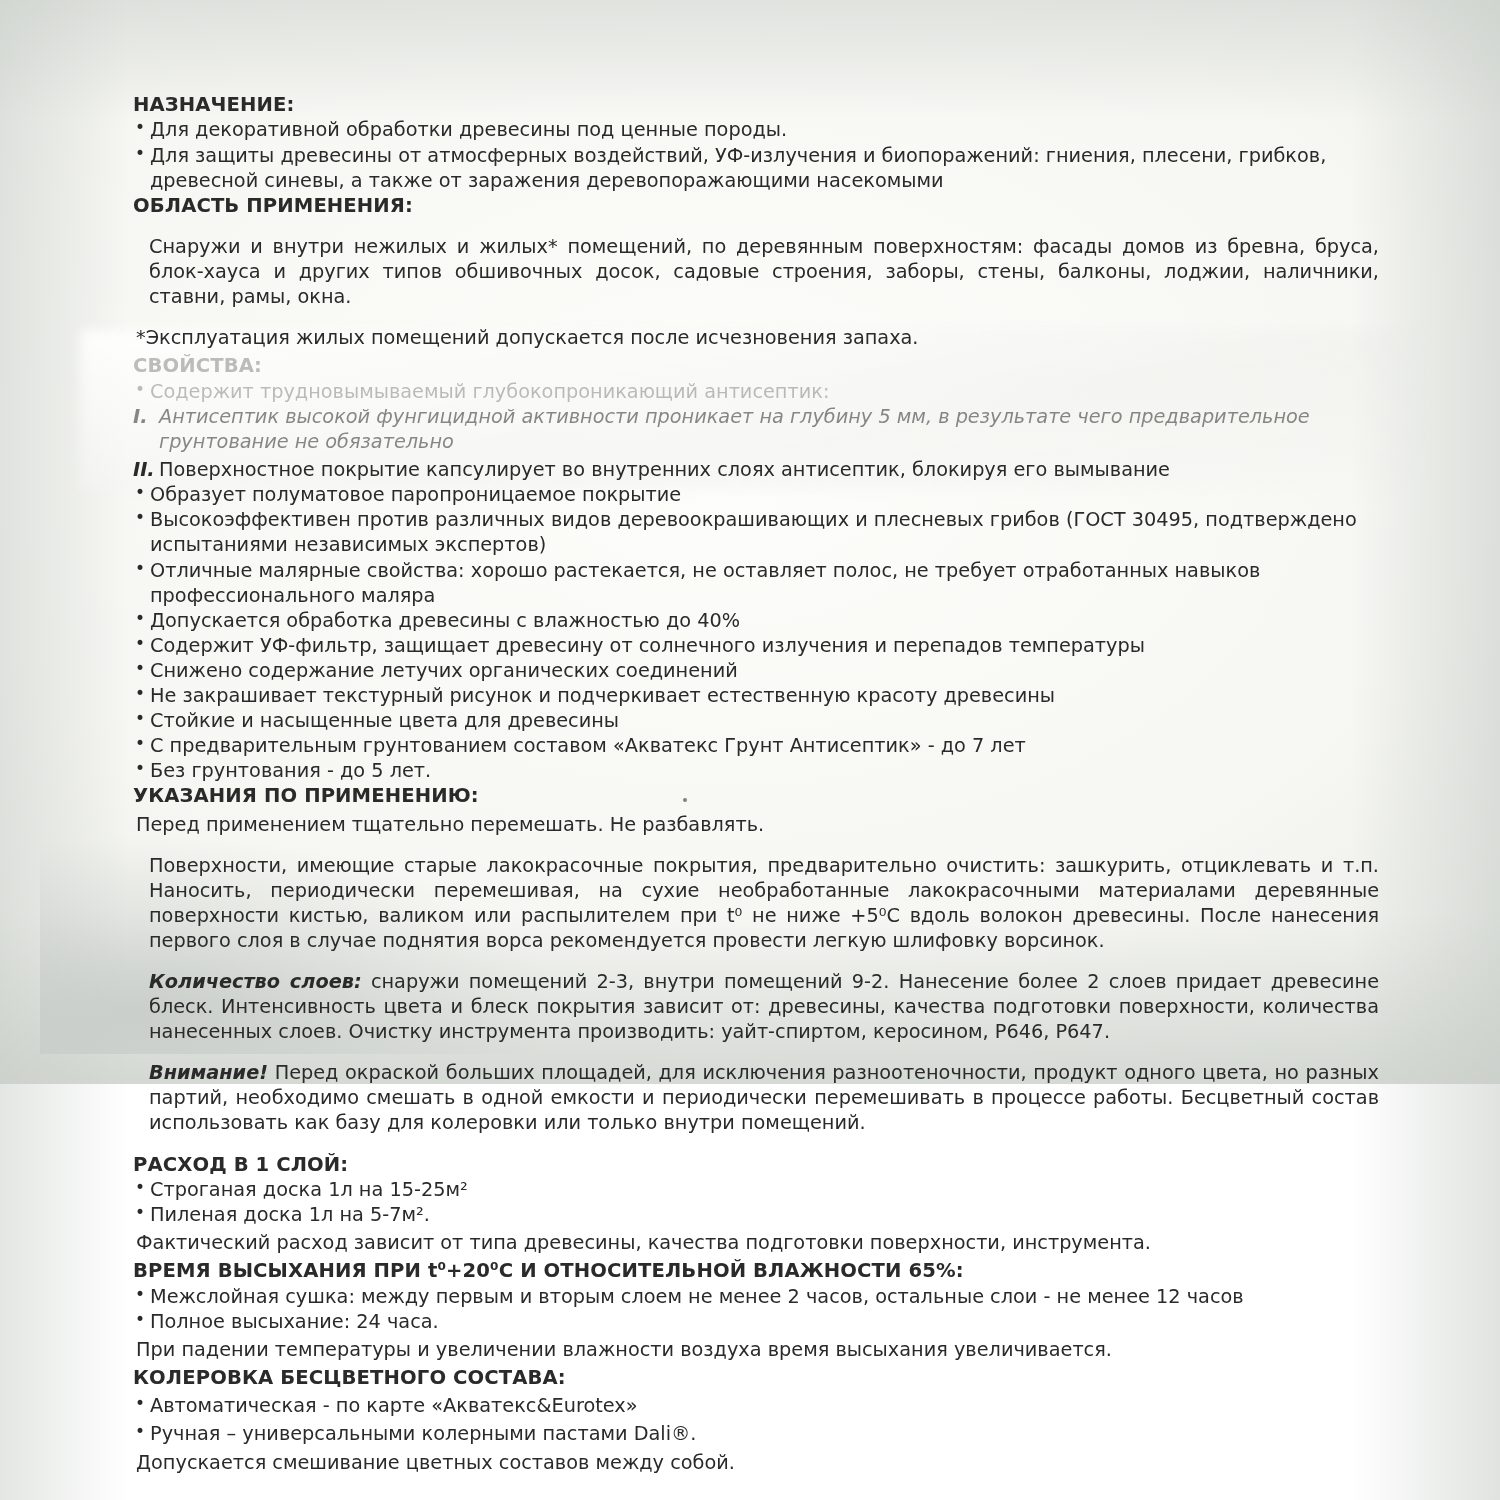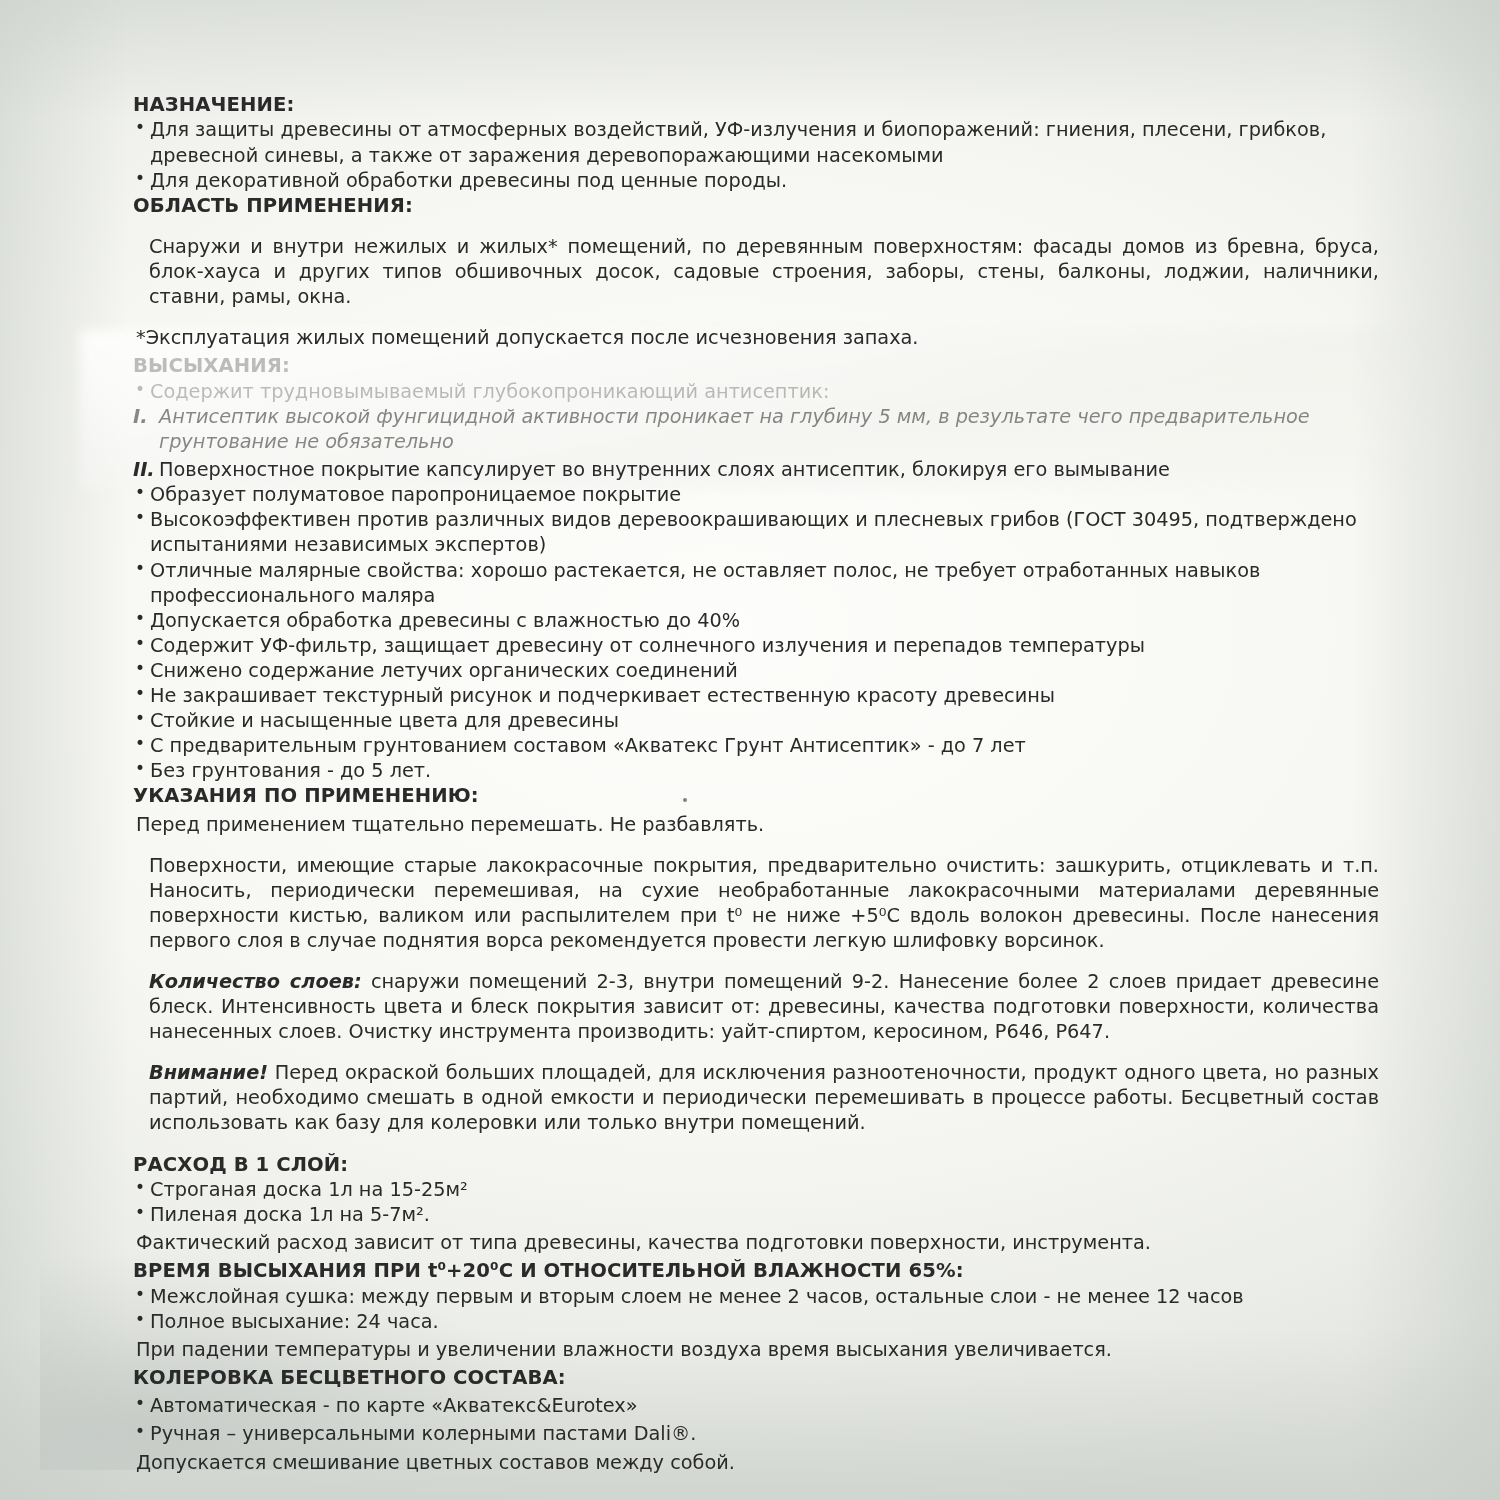--- a/index.html
+++ b/index.html
@@ -9,21 +9,21 @@
   body {
     width: 1500px;
     height: 1500px;
     background: #ffffff;
     font-family: "DejaVu Sans", sans-serif;
     overflow: hidden;
   }
   #label {
     position: relative;
     width: 1500px;
-    height: 1500px;
+    height: 1084px;
     background:
       radial-gradient(ellipse 1400px 900px at 48% 42%, #fdfdfb 0%, #f6f6f2 55%, #eceee9 80%, #e2e4df 100%);
     box-sizing: border-box;
   }
   
   .sheen {
     position: absolute;
     pointer-events: none;
   }
   .sheen-top {
@@ -134,29 +134,29 @@
   <div class="sheen sheen-left"></div>
   <div class="sheen sheen-right"></div>
   <div class="sheen sheen-bottom"></div>
   <div class="sheen sheen-diag"></div>
   <div class="sheen sheen-corner"></div>
 
   <div class="content">
 
     <h2 class="sect">НАЗНАЧЕНИЕ:</h2>
     <ul class="bl">
+      <li>Для декоративной обработки древесины под ценные породы.</li>
       <li>Для защиты древесины от атмосферных воздействий, УФ-излучения и биопоражений: гниения, плесени, грибков, древесной синевы, а также от заражения деревопоражающими насекомыми</li>
-      <li>Для декоративной обработки древесины под ценные породы.</li>
     </ul>
 
     <h2 class="sect">ОБЛАСТЬ ПРИМЕНЕНИЯ:</h2>
     <p class="para">Снаружи и внутри нежилых и жилых* помещений, по деревянным поверхностям: фасады домов из бревна, бруса, блок-хауса и других типов обшивочных досок, садовые строения, заборы, стены, балконы, лоджии, наличники, ставни, рамы, окна.</p>
     <p class="plain">*Эксплуатация жилых помещений допускается после исчезновения запаха.</p>
 
-    <h2 class="sect faded-1">ВЫСЫХАНИЯ:</h2>
+    <h2 class="sect faded-1">СВОЙСТВА:</h2>
     <ul class="bl faded-1">
       <li>Содержит трудновымываемый глубокопроникающий антисептик:</li>
     </ul>
     <div class="roman faded-2 ital">
       <span class="rn">I.</span>
       <span>Антисептик высокой фунгицидной активности проникает на глубину 5 мм, в результате чего предварительное грунтование не обязательно</span>
     </div>
     <div class="gap-s"></div>
     <div class="roman">
       <span class="rn">II.</span>

